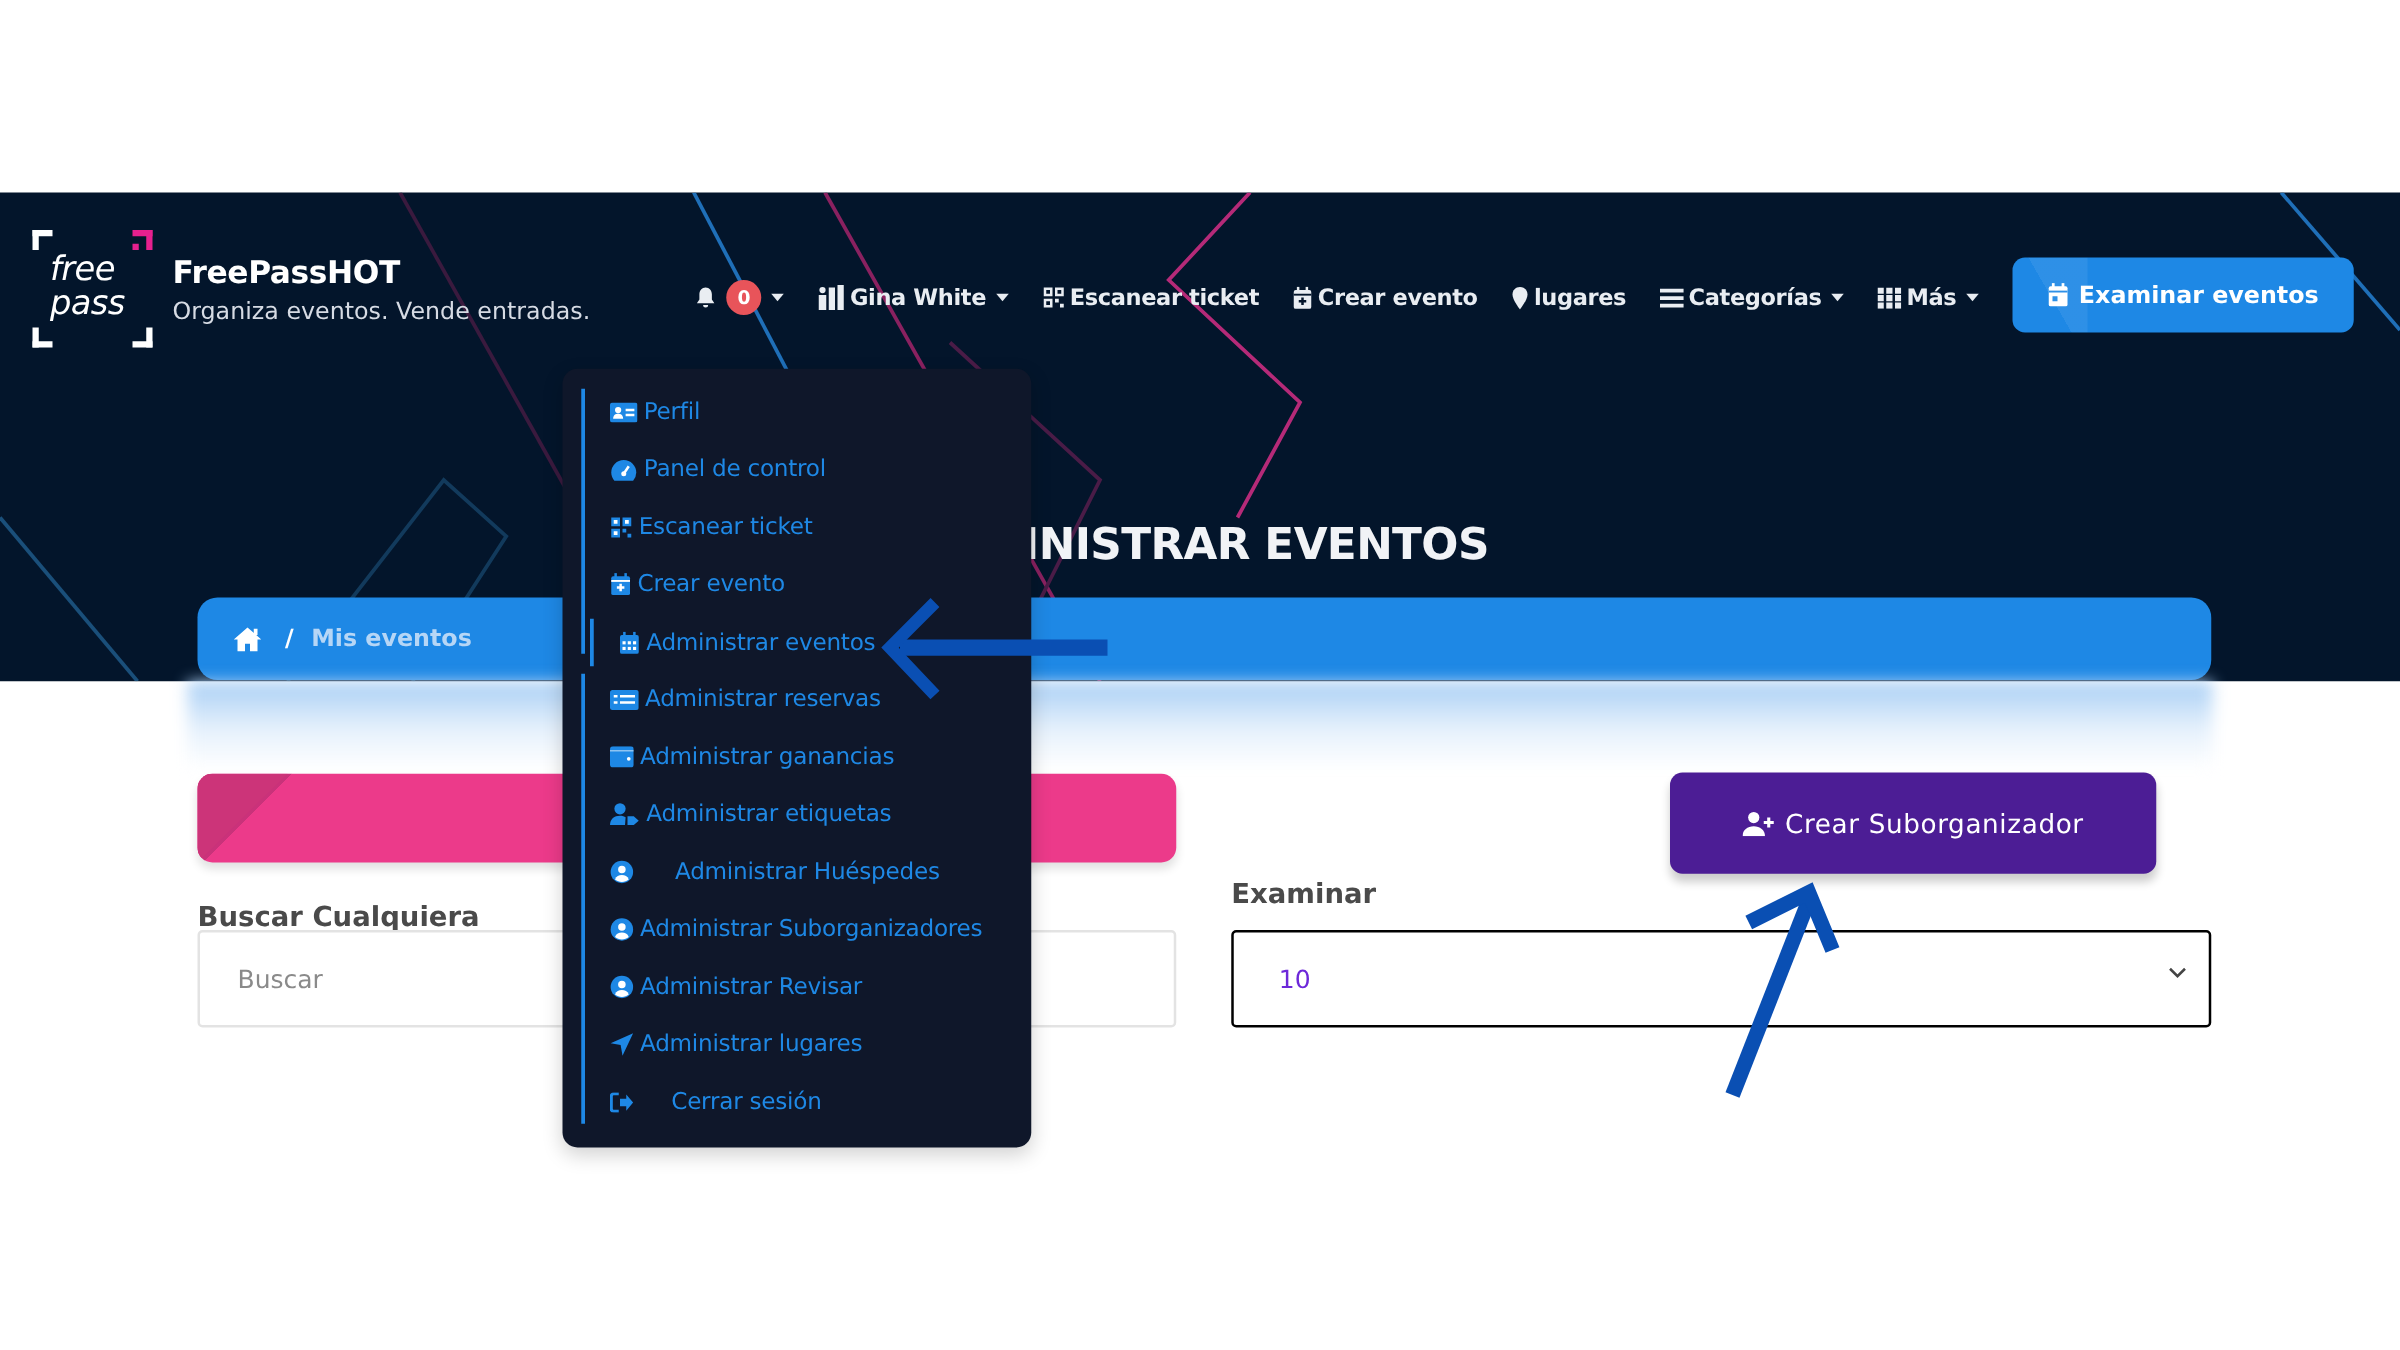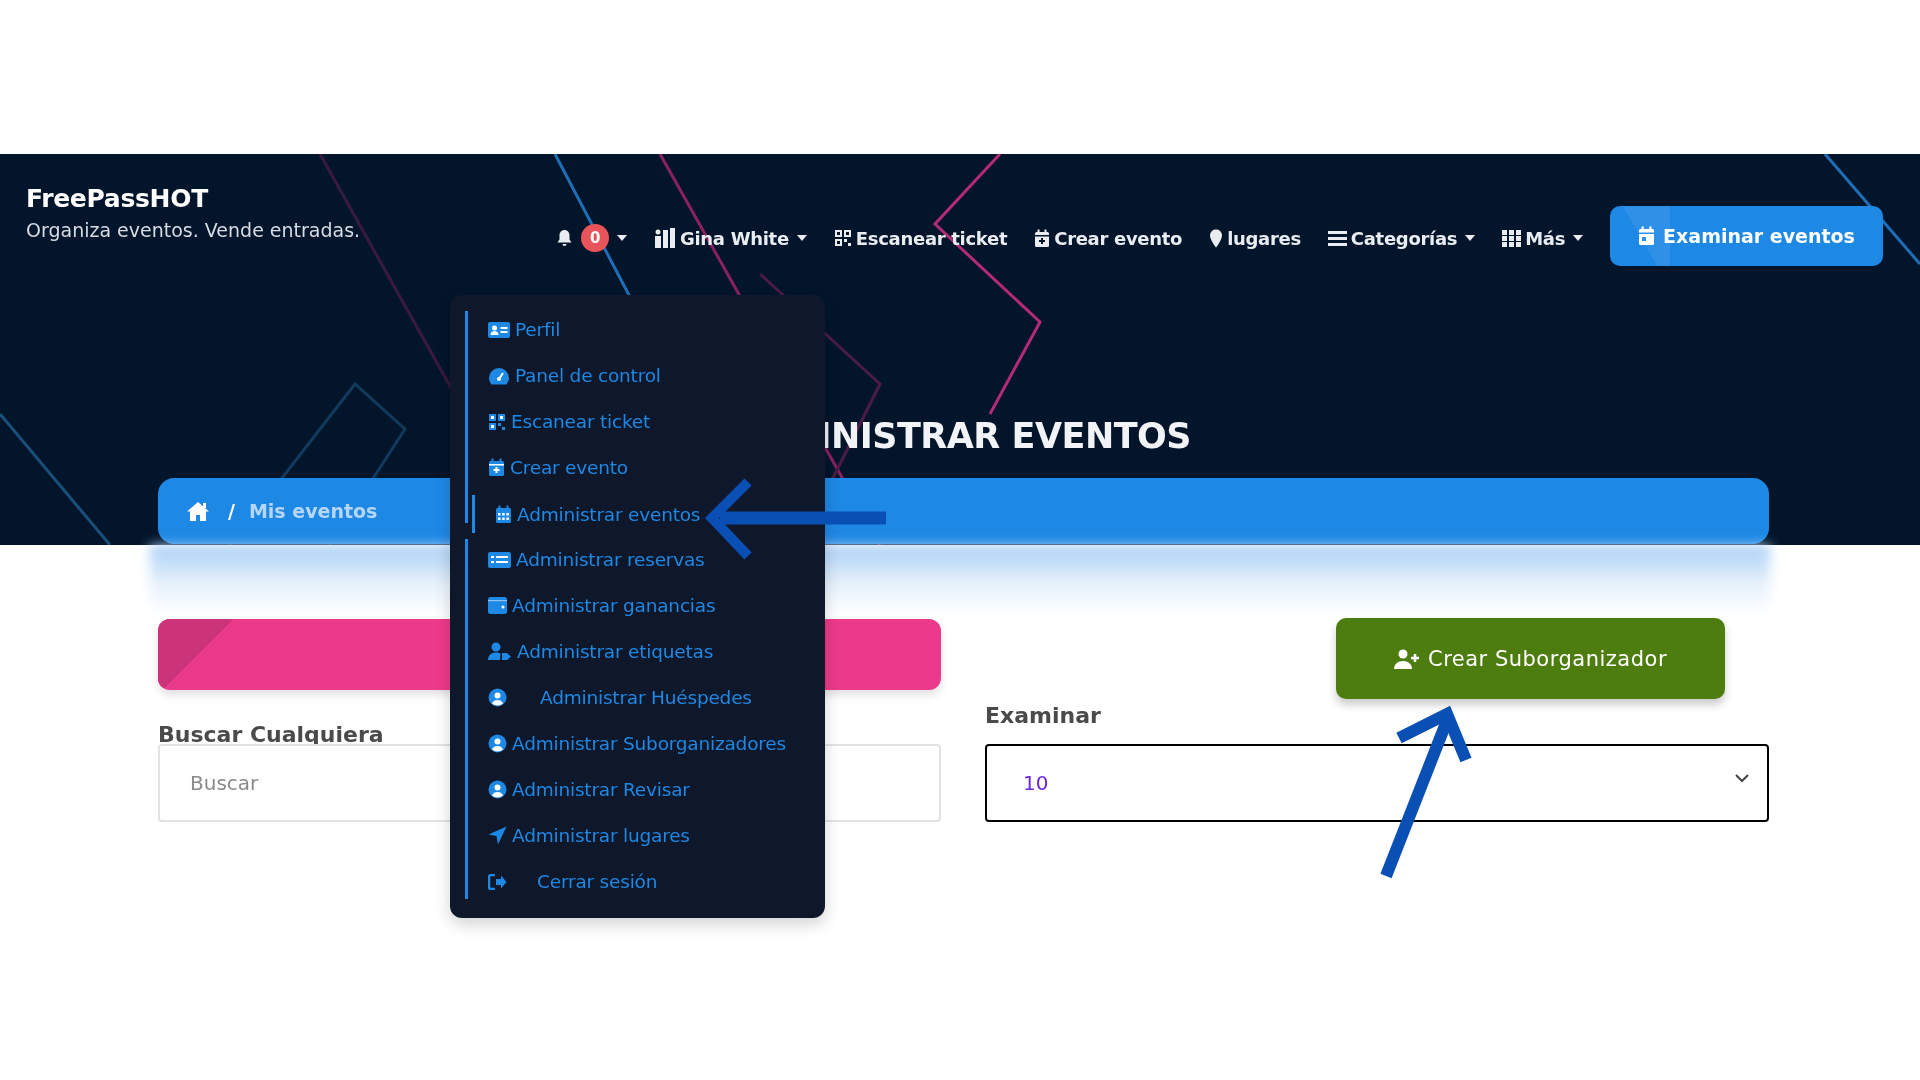--- a/index.html
+++ b/index.html
@@ -18,21 +18,21 @@
   .logo .c { position: absolute; width: 16px; height: 16px; }
   .logo .tl { left: 0; top: 0; border-left: 5px solid #fff; border-top: 5px solid #fff; }
   .logo .tr { right: 0; top: 0; border-right: 5px solid #e6208e; border-top: 5px solid #e6208e; }
   .logo .tr::after { content:""; position:absolute; left:0; bottom:0; width:5px; height:5px; background:#e6208e; }
   .logo .bl { left: 0; bottom: 0; border-left: 5px solid #fff; border-bottom: 5px solid #fff; }
   .logo .br { right: 0; bottom: 0; border-right: 5px solid #fff; border-bottom: 5px solid #fff; }
   .logo .word {
     position: absolute; left: 14px; top: 18px; color: #fff; font-style: italic;
     font-family: "DejaVu Sans", sans-serif; font-size: 27px; line-height: 27px; letter-spacing: -0.5px;
   }
-  .brand-text { }
+  .brand-text { margin-left: 16px; }
   .brand-title { color: #fff; font-size: 25px; font-weight: bold; letter-spacing: -0.3px; }
   .brand-sub { color: #d6dbe4; font-size: 19px; margin-top: 6px; }
 
   .nav { position: absolute; left: 556px; top: 64px; display: flex; align-items: center; height: 40px; }
   .nav-item { display: flex; align-items: center; color: #e9edf2; font-size: 18px; font-weight: bold; margin-right: 27px; white-space: nowrap; letter-spacing: -0.3px; cursor: pointer; }
   .nav-item svg { margin-right: 4px; }
   .caret { display: inline-block; width: 0; height: 0; border-left: 5px solid transparent; border-right: 5px solid transparent; border-top: 6px solid #e9edf2; margin-left: 8px; }
   .badge { background: #e8545a; color: #fff; font-size: 15px; font-weight: bold; width: 28px; height: 28px; border-radius: 14px; display: inline-flex; align-items: center; justify-content: center; margin-left: 4px; }
 
   .explore-btn {
@@ -65,21 +65,21 @@
   .pink-bar {
     position: absolute; left: 158px; top: 619px; width: 783px; height: 71px;
     background: #ec3a8a; border-radius: 12px; overflow: hidden;
     box-shadow: 0 5px 8px rgba(0,0,0,0.12);
   }
   .pink-bar::before { content:""; position:absolute; left:0; top:0; width:80px; height:71px; background: linear-gradient(135deg, #c9327a 50%, transparent 50%); background-size: 100% 100%; }
   .pink-bar .corner { position:absolute; left:0; top:0; width:0; height:0; border-top: 71px solid #cc3479; border-right: 72px solid transparent; }
 
   .sub-btn {
     position: absolute; left: 1336px; top: 618px; width: 389px; height: 81px;
-    background: #4d7c0f; color: #fff; border-radius: 10px;
+    background: #4c1d95; color: #fff; border-radius: 10px;
     display: flex; align-items: center; justify-content: center; font-size: 21px; letter-spacing: 0.5px;
     box-shadow: 0 6px 8px rgba(0,0,0,0.2); cursor: pointer;
   }
   .sub-btn svg { margin-right: 8px; }
 
   .field-label { position: absolute; font-size: 22px; font-weight: bold; color: #4a4a4a; }
   .search-input {
     position: absolute; left: 158px; top: 744px; width: 783px; height: 78px;
     border: 2px solid #e3e3e3; border-radius: 4px; padding-left: 30px;
     font-size: 20px; color: #555; font-family: "DejaVu Sans", sans-serif; outline: none;
@@ -118,20 +118,30 @@
       <line x1="320" y1="0" x2="460" y2="250" stroke="#3a1a3e"></line>
       <polyline points="1000,0 935,70 1040,168 990,260" stroke="#b52a78"></polyline>
       <polyline points="760,120 880,230 830,330" stroke="#4a1c47"></polyline>
       <line x1="1825" y1="0" x2="1920" y2="110" stroke="#1f6fb8"></line>
       <polyline points="230,391 355,230 405,275 330,391" stroke="#123a5c"></polyline>
       <line x1="0" y1="260" x2="110" y2="391" stroke="#1a4f7a"></line>
     </g>
   </svg>
 
   <div class="brand">
+    <div class="logo">
+      <span class="c tl"></span>
+        <span class="c tr"></span>
+        <span class="c bl"></span>
+        <span class="c br"></span>
+      <div class="word">
+          <div>free</div>
+          <div>pass</div>
+        </div>
+    </div>
     <div class="brand-text">
       <div class="brand-title">FreePassHOT</div>
       <div class="brand-sub">Organiza eventos. Vende entradas.</div>
     </div>
   </div>
 
   <nav class="nav">
     <div class="nav-item">
       <svg width="17" height="19" viewBox="0 0 17 19">
           <path d="M8.5 1c-3 0-5 2.4-5 5.5v4L1.5 13.5h14L13.5 10.5v-4C13.5 3.4 11.5 1 8.5 1z M6.5 15a2 2 0 0 0 4 0z" fill="#e9edf2"></path>

